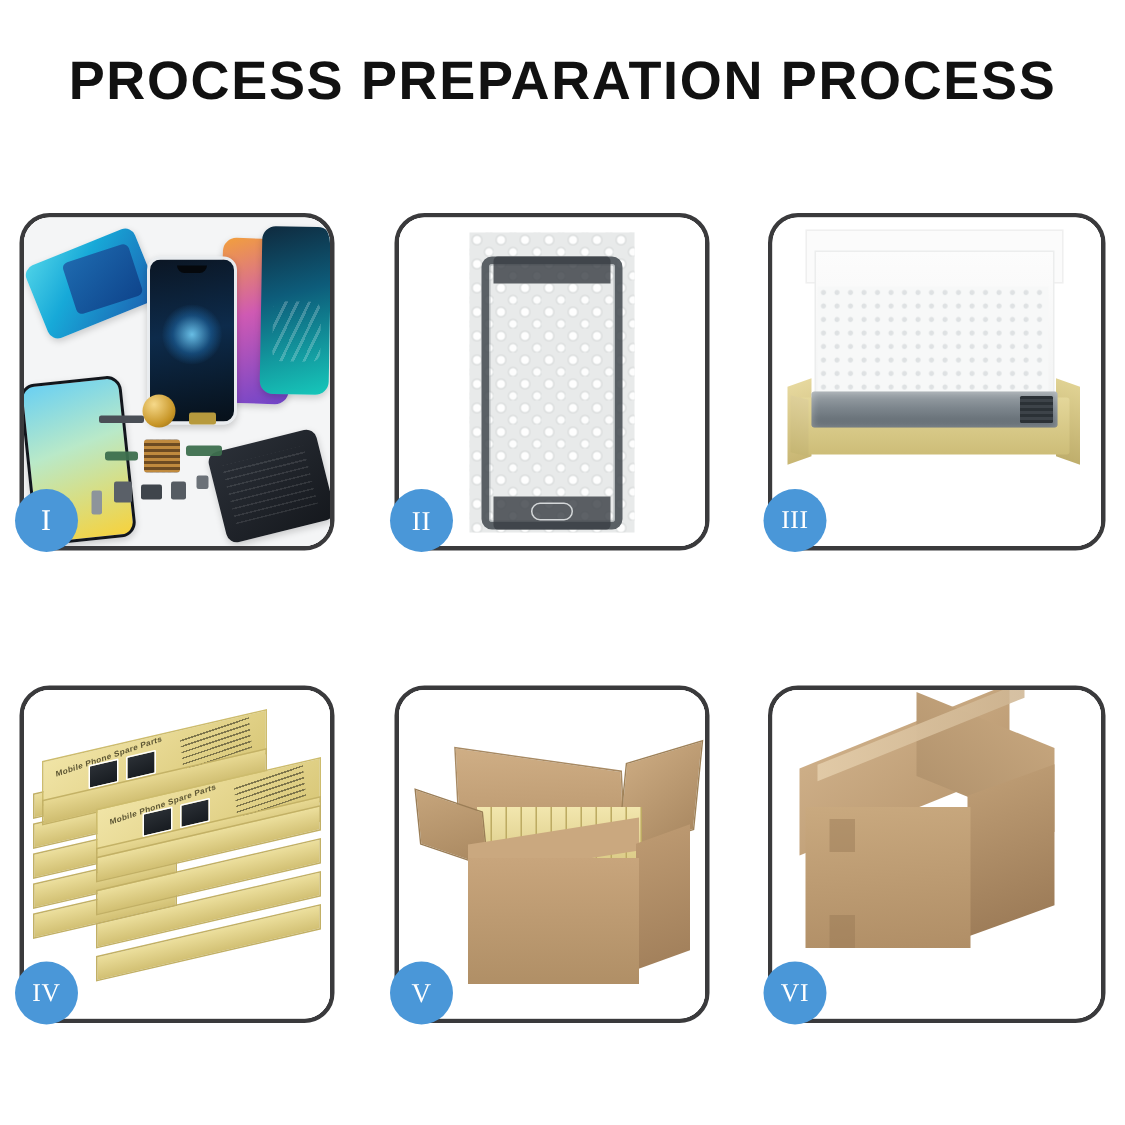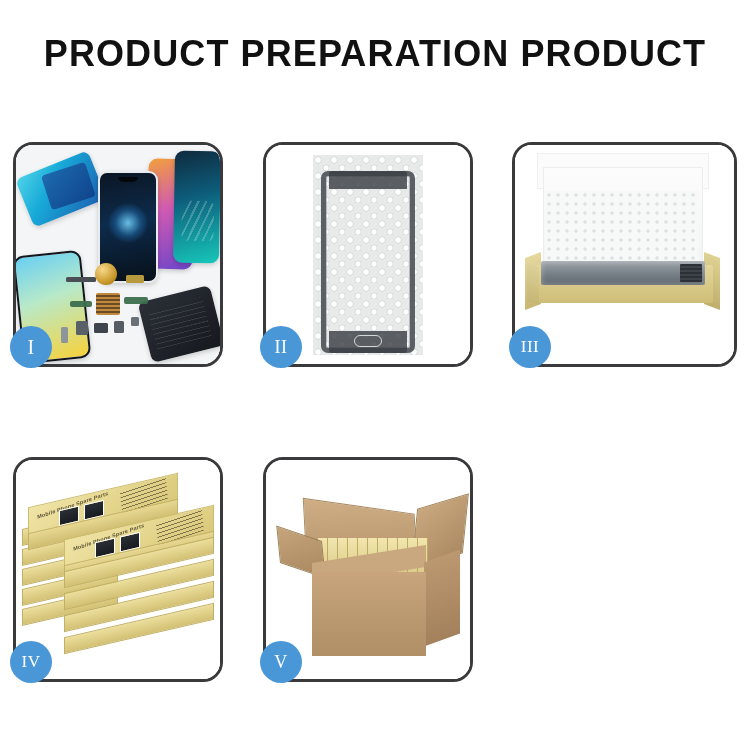--- a/index.html
+++ b/index.html
@@ -331,21 +331,21 @@
   }
   .c6-tab.a{left:38px;top:86px;}
   .c6-tab.b{left:38px;top:150px;}
 </style>
 </head>
 <body>
 
 <div class="page">
 
   <div class="header">
-    <div class="title">PRODUCT PREPARATION PRODUCT</div>
+    <div class="title">PROCESS PREPARATION PROCESS</div>
   </div>
 
   <div class="grid">
 
     <div class="panel p1">
       <div class="clip">
         <div class="scene1">
           <div class="ph ph-blue-flat shadowy"></div>
           <div class="ph ph-purple shadowy"></div>
           <div class="ph ph-teal shadowy"></div>
@@ -463,15 +463,29 @@
           </div>
           <div class="flap-left"></div>
           <div class="carton-top-rim"></div>
           <div class="carton-side"></div>
           <div class="carton-front"></div>
         </div>
       </div>
       <div class="badge w2">V</div>
     </div>
 
+    <div class="panel p6">
+      <div class="clip">
+        <div class="scene6">
+          <div class="c6-top"></div>
+          <div class="c6-top2"></div>
+          <div class="c6-seam"></div>
+          <div class="c6-side"></div>
+          <div class="c6-front"></div>
+          <div class="c6-tab a"></div>
+          <div class="c6-tab b"></div>
+        </div>
+      </div>
+      <div class="badge w3">VI</div>
+    </div>
 
   </div>
 </div>
 
 </body></html>

